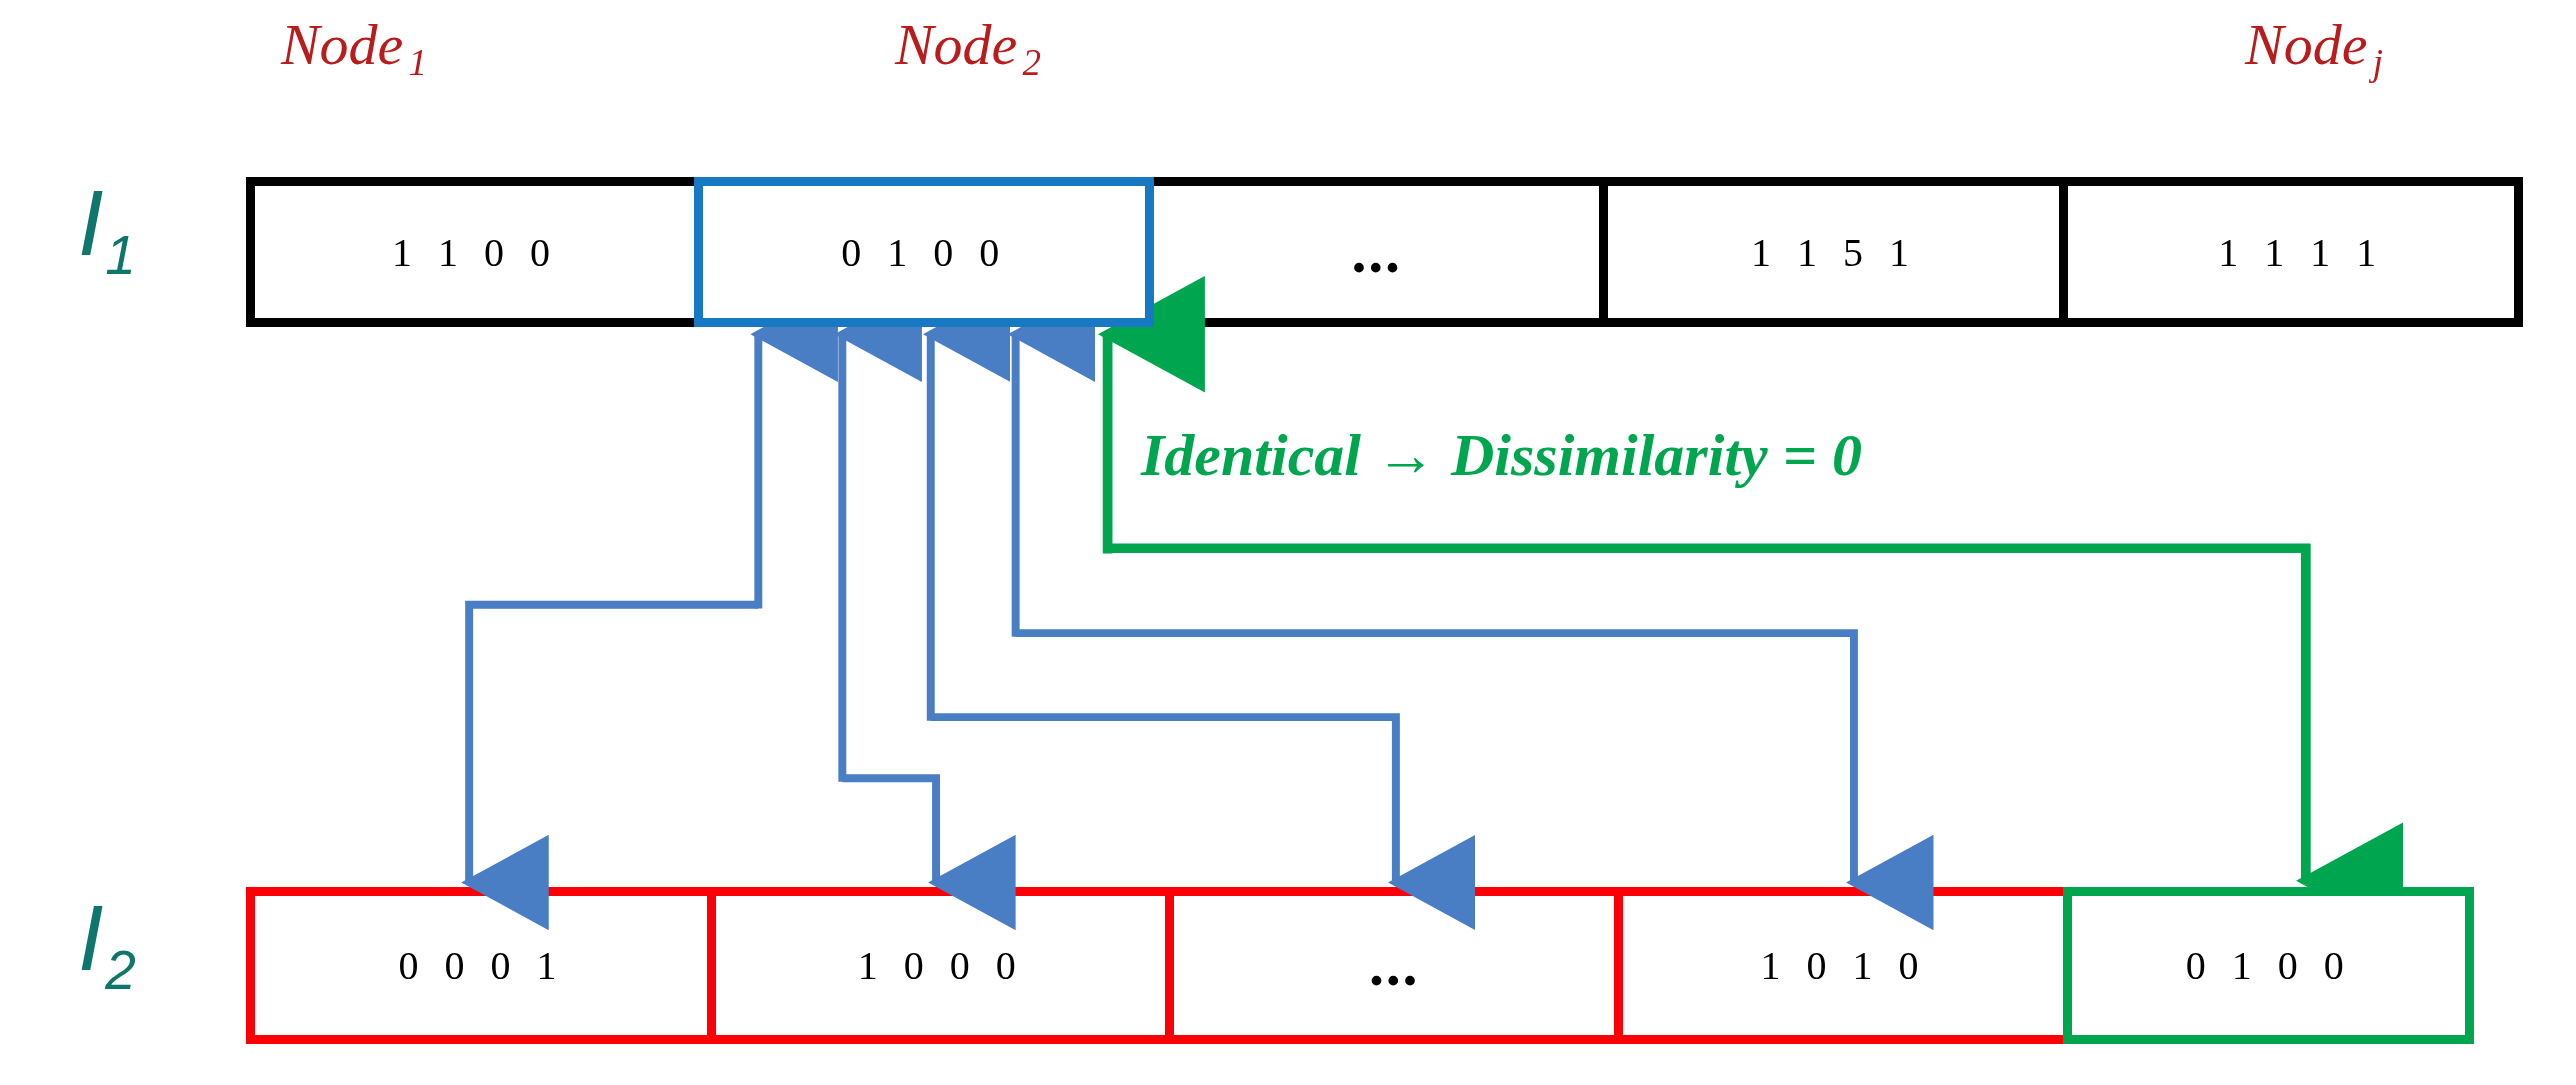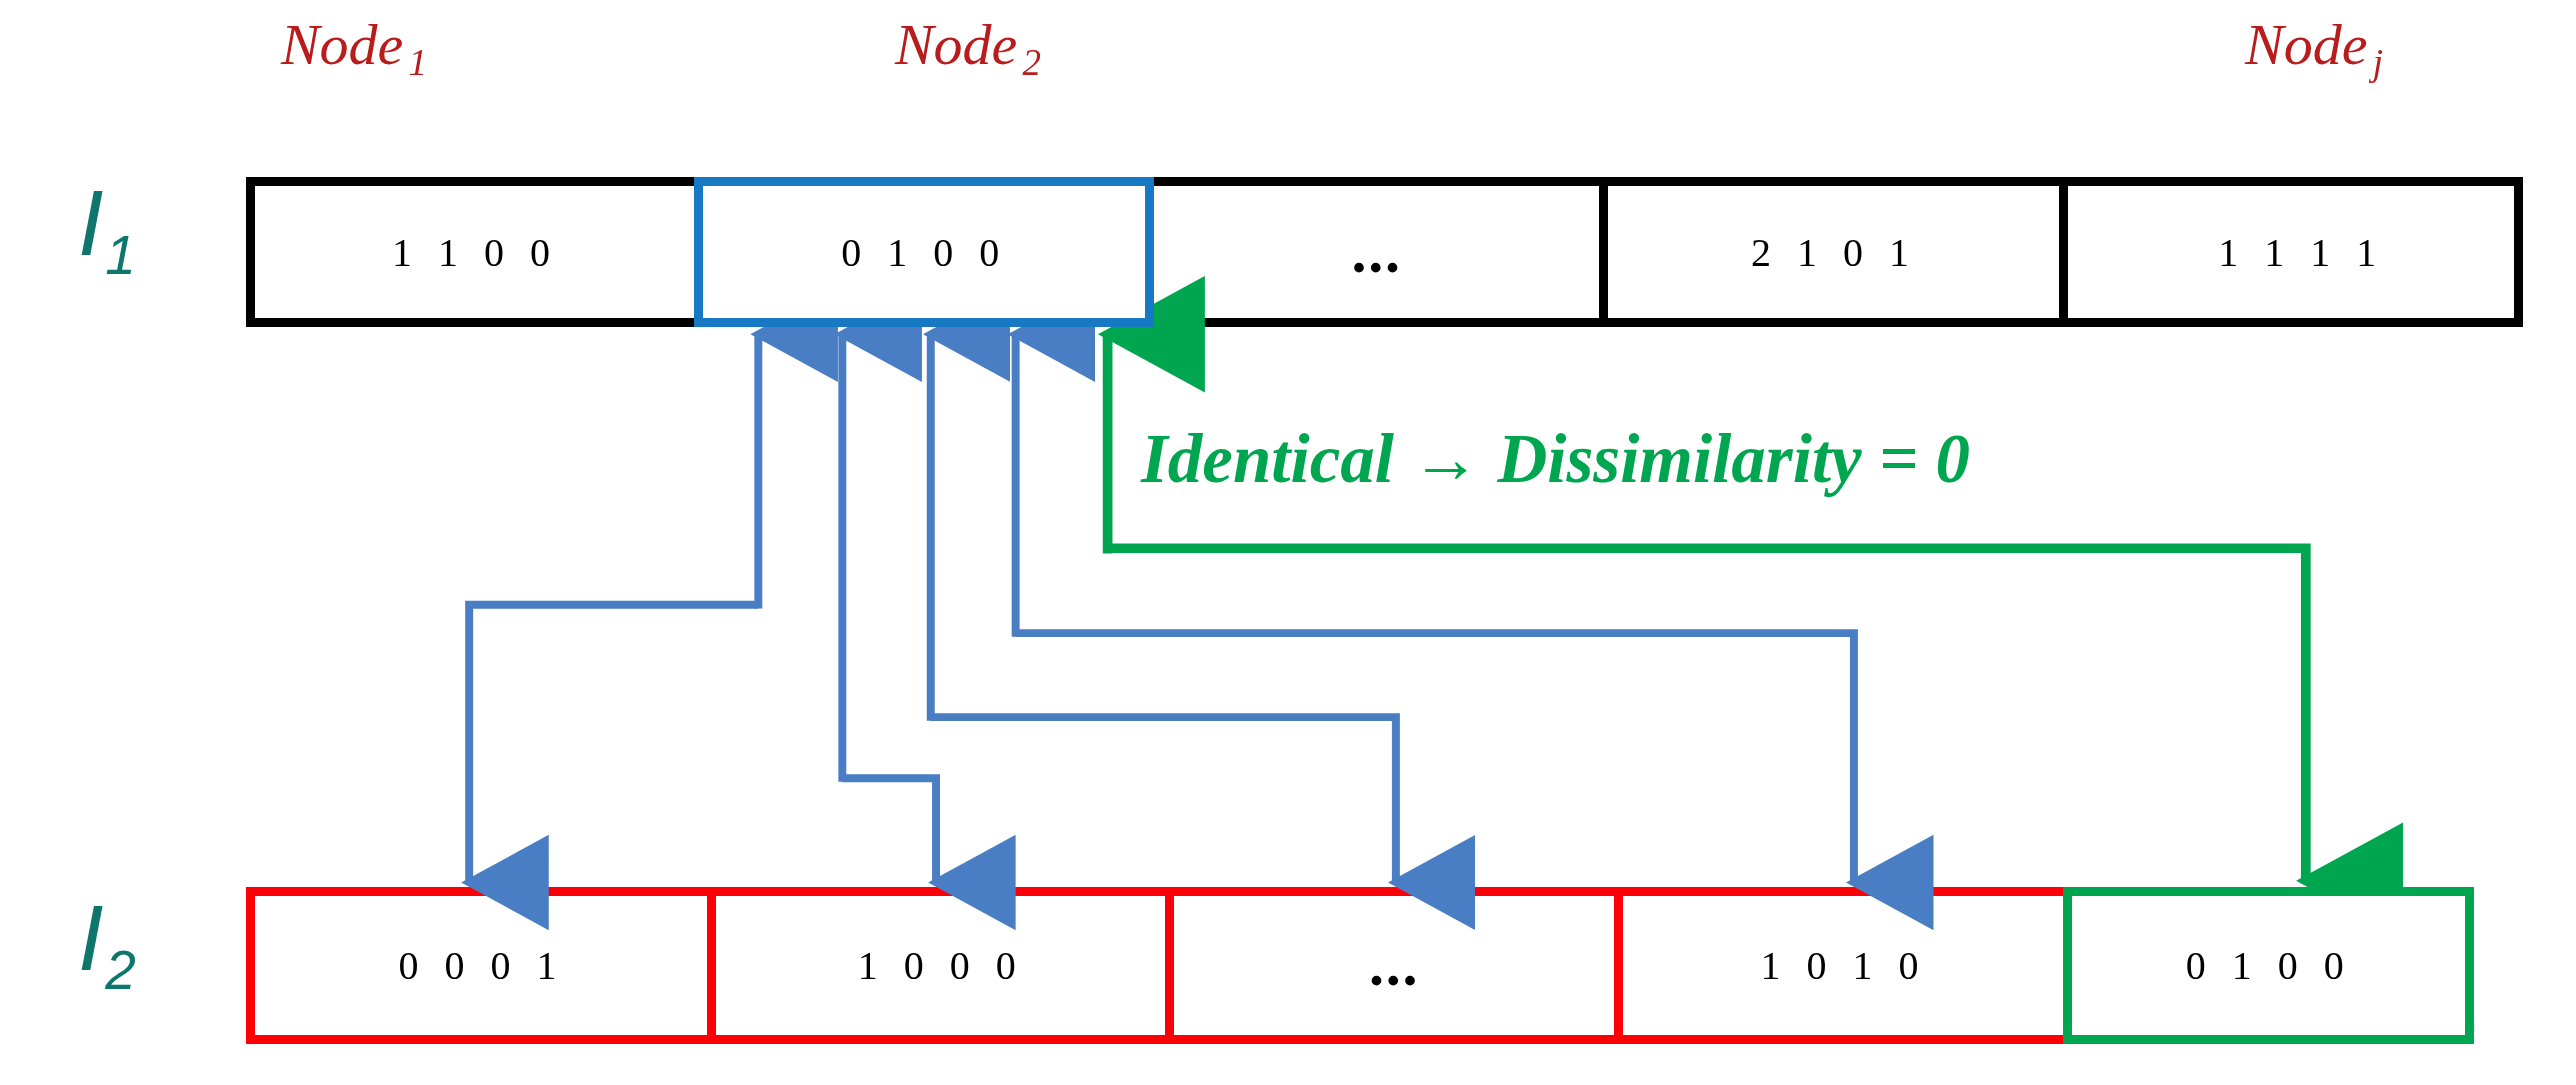--- a/index.html
+++ b/index.html
@@ -92,21 +92,21 @@
     height: 1085px;
     pointer-events: none;
   }
 
   
   .annotation {
     position: absolute;
     font-family: "Liberation Serif", serif;
     font-style: italic;
     font-weight: bold;
-    font-size: 69px;
+    font-size: 60px;
     color: #00a64f;
     white-space: nowrap;
     line-height: 1;
   }
 </style>
 </head>
 <body>
 
 <div class="stage">
 
@@ -128,21 +128,21 @@
     <div class="cell b-black" style="width:458px;">
       <span>1 1 0 0</span>
     </div>
     <div class="cell b-blue" style="width:460px; margin-left:-9.7px; z-index:3;">
       <span>0 1 0 0</span>
     </div>
     <div class="cell b-black dots" style="width:464px; margin-left:-9.7px;">
       <span>...</span>
     </div>
     <div class="cell b-black" style="width:470px; margin-left:-9.7px;">
-      <span>2 1 0 1</span>
+      <span>1 1 5 1</span>
     </div>
     <div class="cell b-black" style="width:464px; margin-left:-9.7px;padding-left:20px;">
       <span>1 1 1 1</span>
     </div>
   </div>
 
   <div class="row-id" style="left:78px; top:892px;">
     <span>I</span><span class="sub">2</span>
   </div>
 

